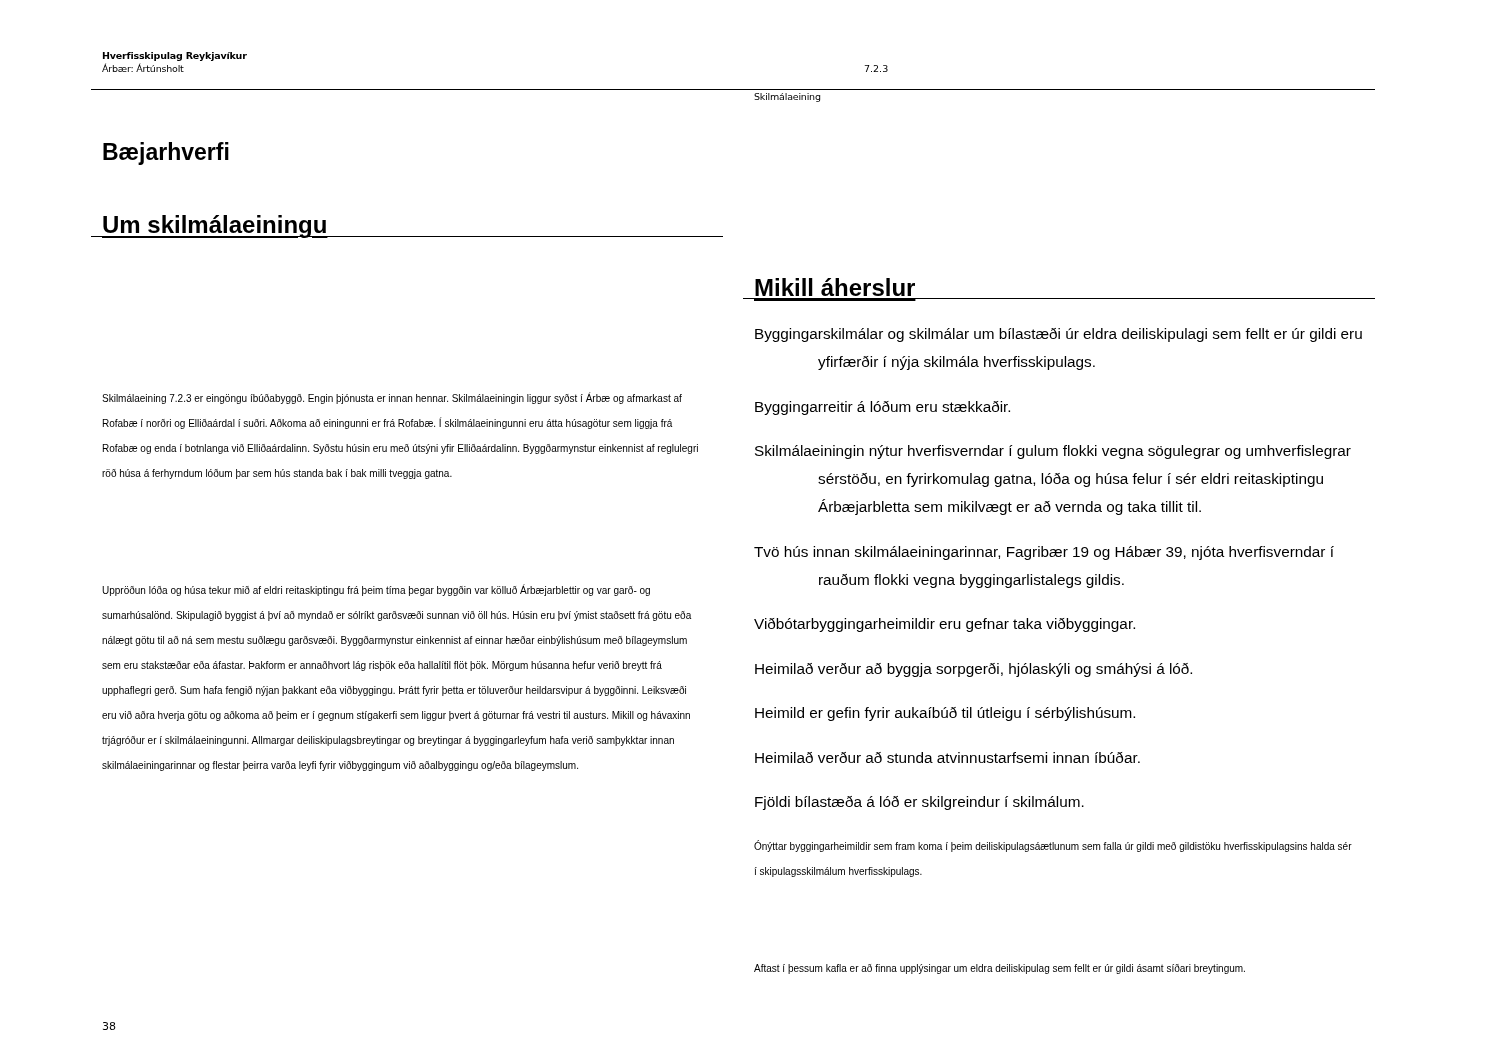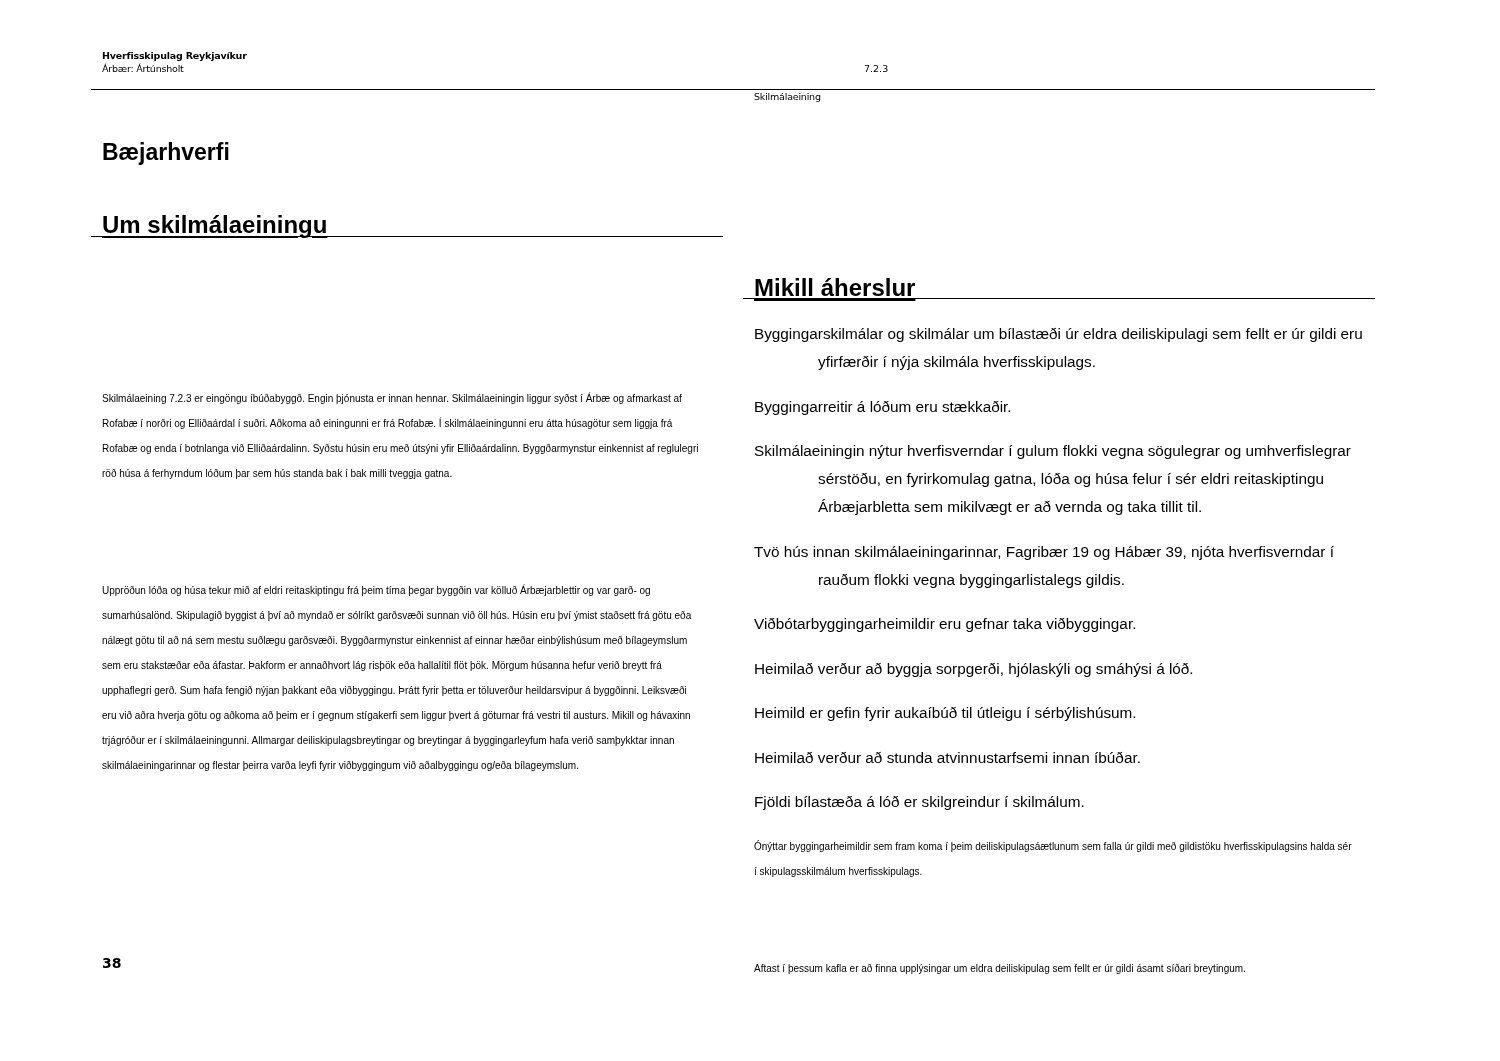--- a/index.html
+++ b/index.html
@@ -19,21 +19,21 @@
   .right-rule { left: 743px; top: 298px; width: 621px; }
   .body-text { font-size: 10px; line-height: 25px; }
   .left-col { left: 91px; width: 600px; }
   .p1 { top: 386px; }
   .p2 { top: 578px; }
   .list { left: 743px; top: 320px; width: 630px; font-size: 15.3px; line-height: 28px; }
   .list-item { margin: 0 0 16.5px 0; padding-left: 64px; text-indent: -64px; }
   .rp { left: 743px; width: 600px; }
   .rp1 { top: 834px; }
   .rp2 { top: 928px; margin-top: 28px; }
-  .page-num { left: 91px; top: 955px; font-size: 14px; font-family: "DejaVu Sans", sans-serif; font-weight: bold; }
+  .page-num { left: 91px; top: 1020px; font-size: 11px; font-family: "DejaVu Sans", sans-serif; }
   p { margin: 0; }
 </style>
 </head>
 <body>
 
 <div class="abs hdr-title">Hverfisskipulag Reykjavíkur</div>
 <div class="abs hdr-sub">Árbær: Ártúnsholt</div>
 <div class="abs hdr-section">Skilmálaeining</div>
 <div class="abs hdr-num">7.2.3</div>
 <div class="abs hdr-rule"></div>

